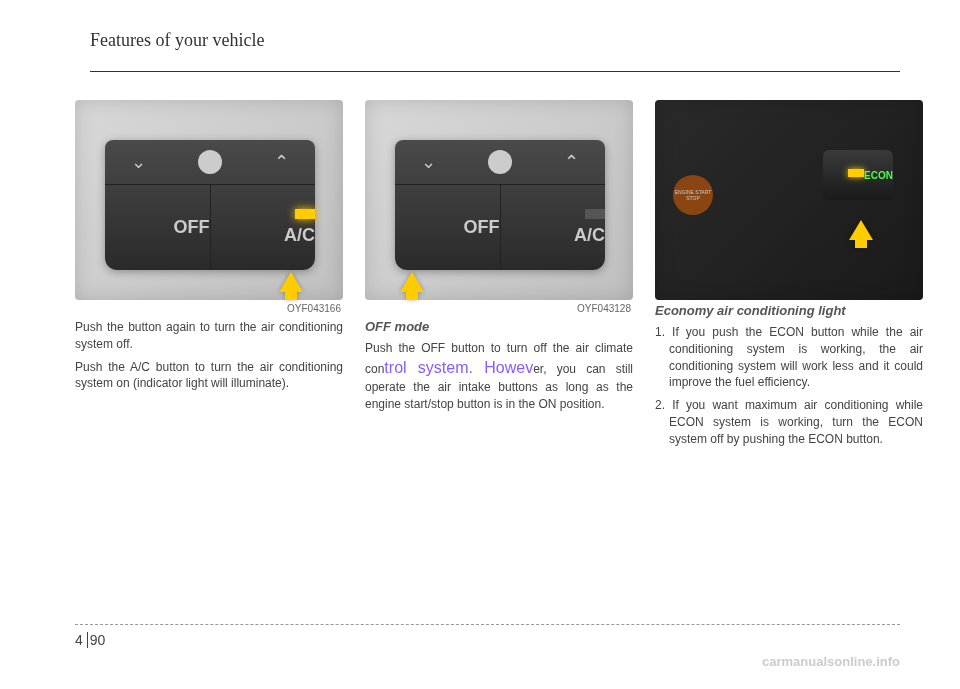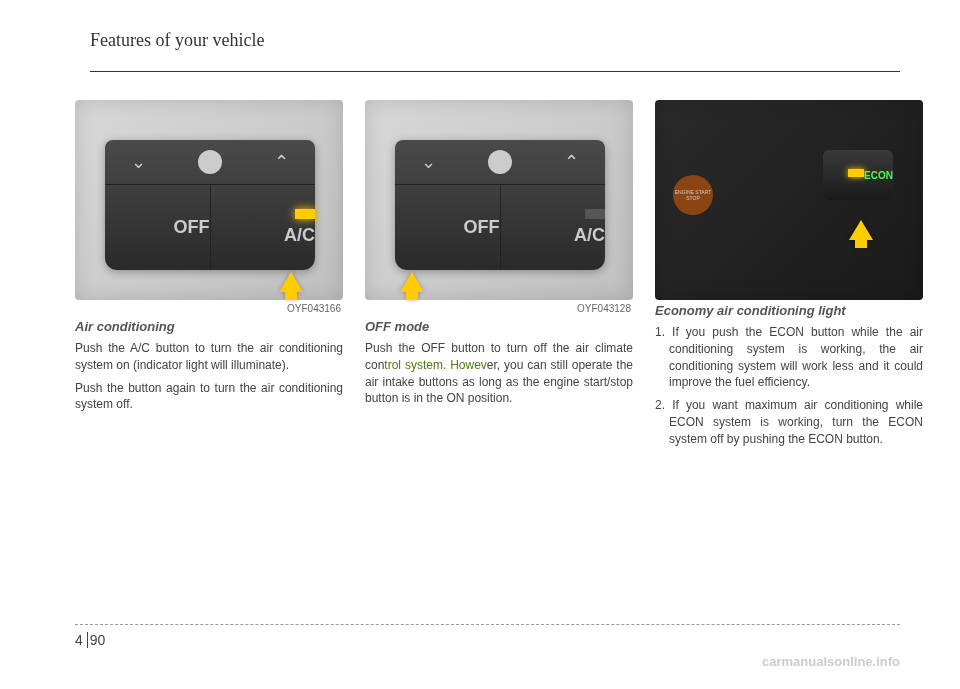--- a/index.html
+++ b/index.html
@@ -228,22 +228,22 @@
       font-size: 12px;
       line-height: 1.4;
       color: #444;
       text-align: justify;
       margin-bottom: 6px;
       padding-left: 14px;
       text-indent: -14px;
     }
     
     .watermark {
-      color: #4d7c0f;
-      font-size: 12px;
+      color: #8b5cf6;
+      font-size: 16px;
     }
     
     .page-footer {
       position: absolute;
       bottom: 40px;
       left: 75px;
       right: 60px;
       border-top: 1px dashed #999;
       padding-top: 6px;
     }
@@ -291,23 +291,22 @@
           </div>
           <div class="ac-btn">
             <div class="ac-indicator"></div>
             <span>A/C</span>
           </div>
         </div>
       </div>
       <div class="arrow-pointer arrow-ac"></div>
     </div>
     <div class="image-code">OYF043166</div>
-    <div class="section-title">Air conditioning</div>
+    <div class="body-text">Push the button again to turn the air conditioning system off.</div>
     <div class="body-text">Push the A/C button to turn the air conditioning system on (indicator light will illuminate).</div>
-    <div class="body-text">Push the button again to turn the air conditioning system off.</div>
   </div>
 
   <div class="column">
     <div class="panel-image">
       <div class="control-panel">
         <div class="fan-row">
           <span>⌄</span>
           <span class="fan-icon"></span>
           <span>⌃</span>
         </div>

